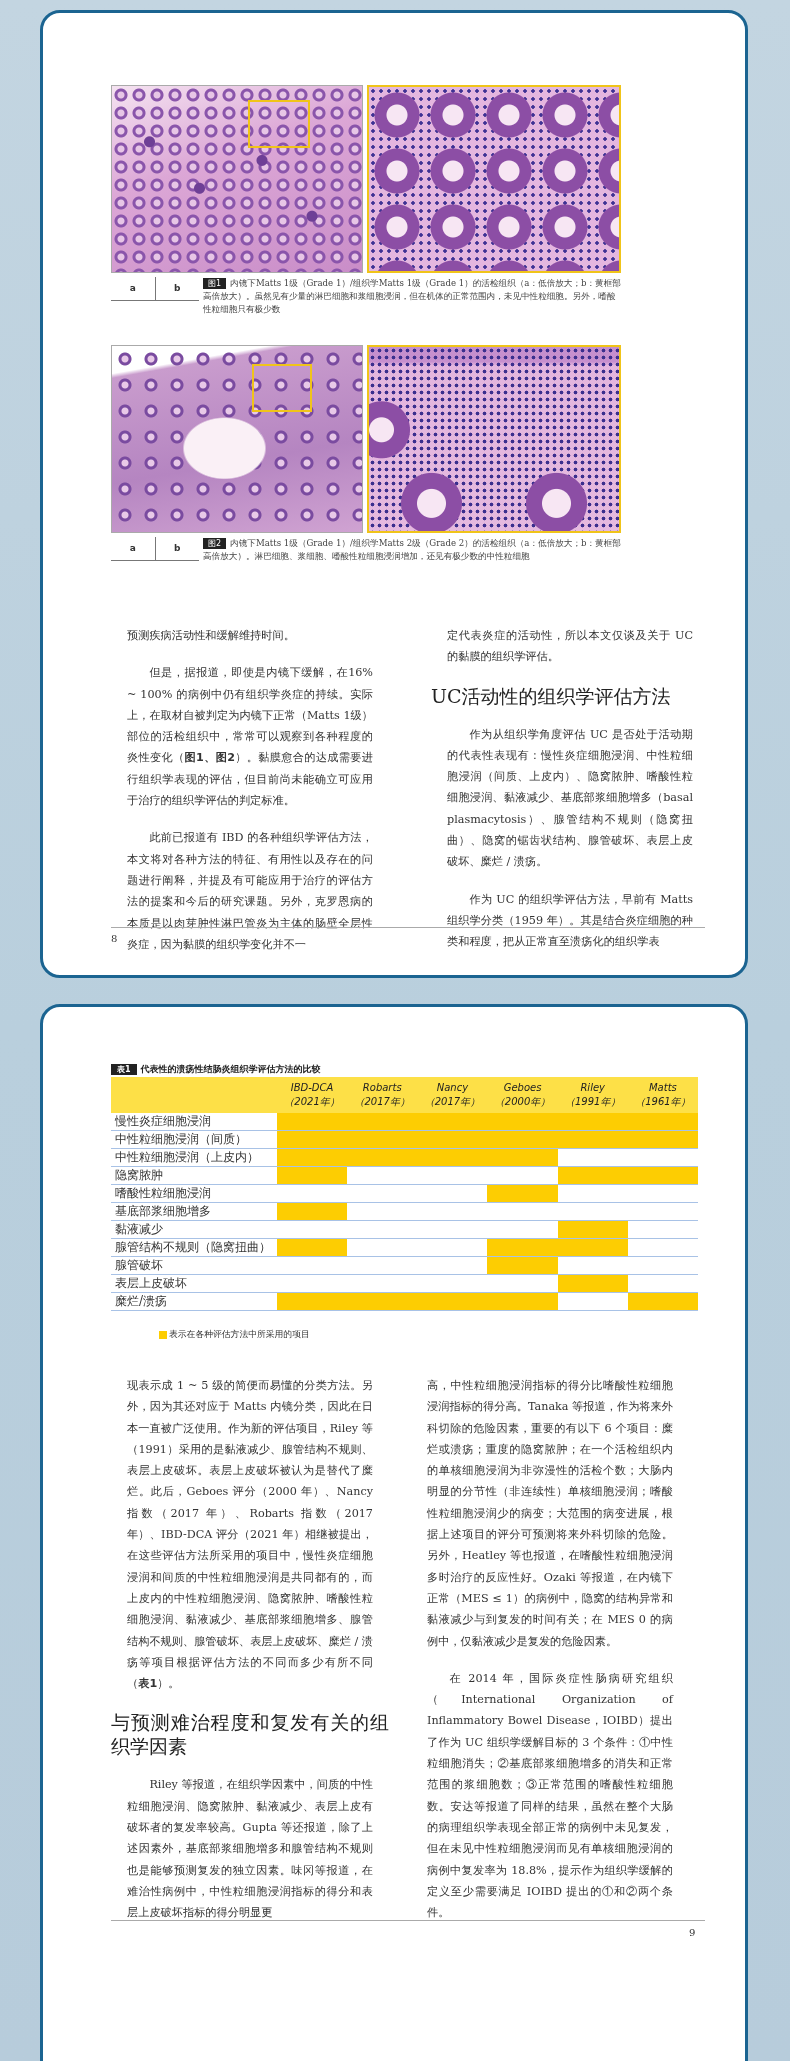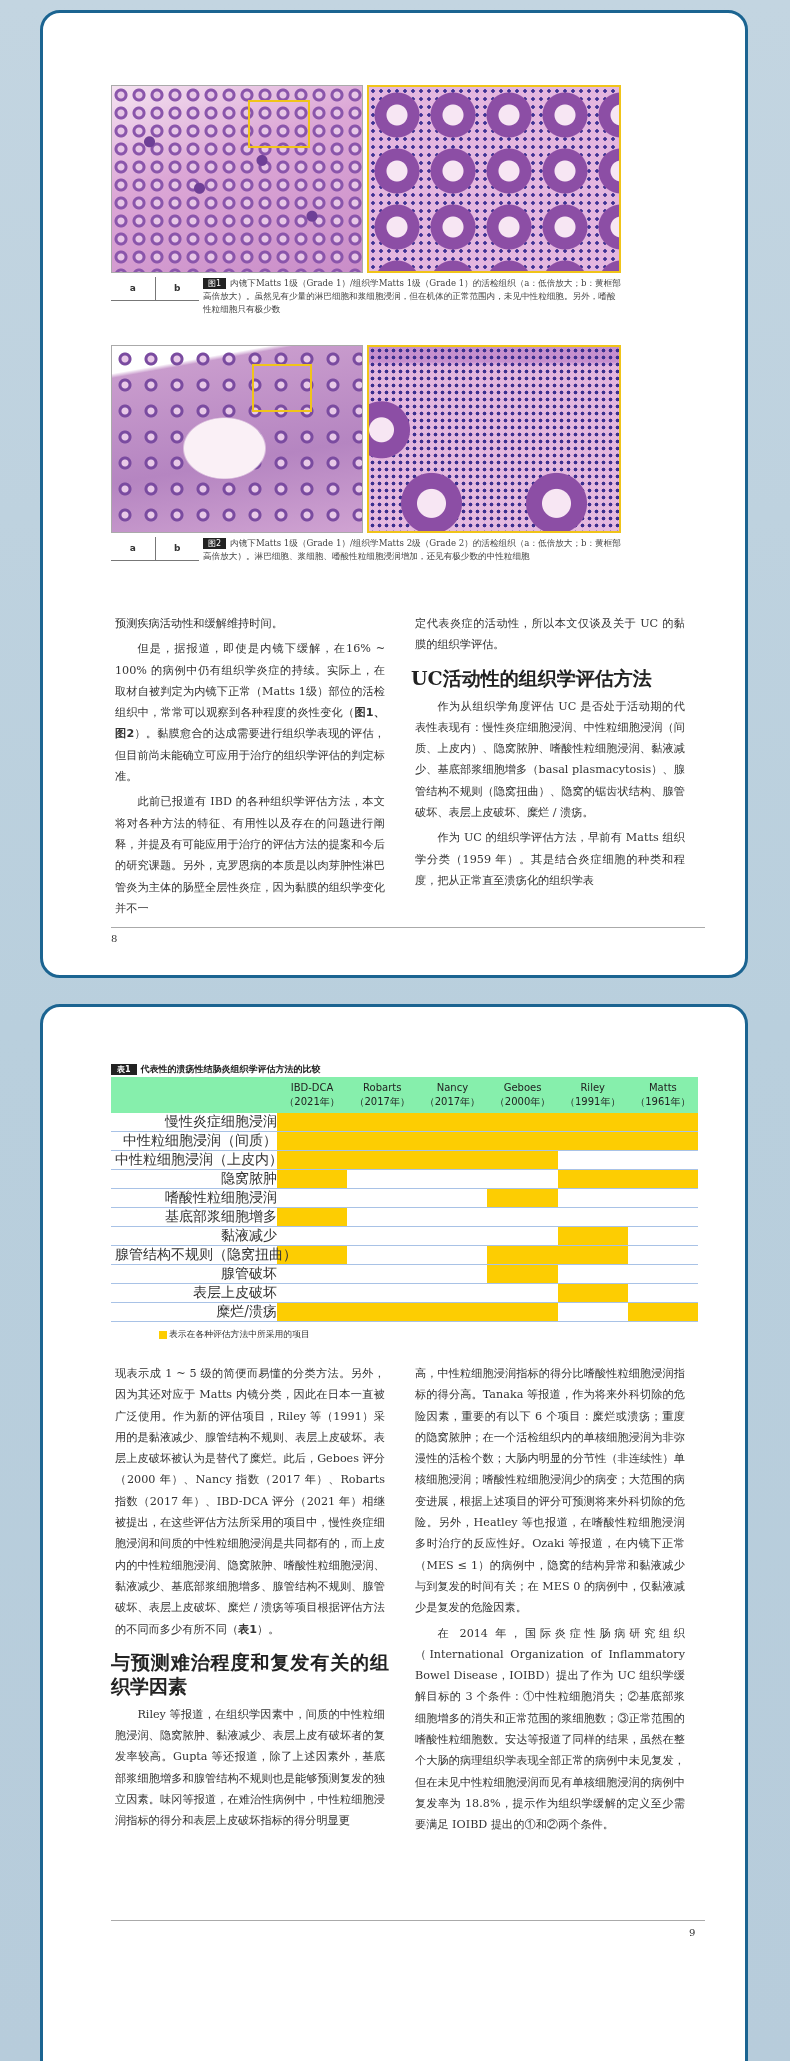--- a/index.html
+++ b/index.html
@@ -102,25 +102,25 @@
 
     
     .col {
       position: absolute;
       width: 278px;
       font-size: 11.2px;
       line-height: 21.3px;
       color: #333;
       text-align: justify;
     }
-    .col p { margin: 4px; }
+    .col p { margin: 16px; }
     .col p.indent { text-indent: 2em; }
     .col h2 {
       font-family: "DejaVu Serif", "Liberation Serif", serif;
-      font-weight: bold;
+      font-weight: normal;
       font-size: 19px;
       line-height: 24px;
       color: #222;
       margin: 10px 0 6px;
     }
     .footer-line {
       position: absolute;
       left: 68px;
       width: 594px;
       height: 1px;
@@ -154,41 +154,41 @@
     }
     table.cmp {
       position: absolute;
       left: 68px;
       top: 70px;
       width: 587px;
       border-collapse: collapse;
       table-layout: fixed;
     }
     table.cmp th {
-      background: #86efac;
+      background: #fde047;
       font-family: "DejaVu Sans", sans-serif;
       font-weight: normal;
       font-size: 10px;
       line-height: 14px;
       color: #222;
       height: 36px;
       text-align: center;
+      font-style: italic;
     }
     table.cmp th.first { width: 166px; }
     table.cmp td {
       height: 17.5px;
       border-bottom: 1.5px solid #a8c2e6;
       padding: 0;
     }
     table.cmp td.label {
-      font-size: 14px;
+      font-size: 12px;
       color: #333;
       padding-left: 4px;
       white-space: nowrap;
-      text-align: right;
     }
     table.cmp td.on { background: #fdcd02; }
     .legend {
       position: absolute;
       left: 68px;
       top: 322px;
       font-size: 8.8px;
       color: #333;
       display: flex;
       align-items: center;
@@ -241,21 +241,21 @@
       </div>
     </div>
   </div>
 
   <div class="col" style="left:68px; top:596px;">
     <p>预测疾病活动性和缓解维持时间。</p>
     <p class="indent"><span>但是，据报道，即使是内镜下缓解，在16% ~ 100% 的病例中仍有组织学炎症的持续。实际上，在取材自被判定为内镜下正常（Matts 1级）部位的活检组织中，常常可以观察到各种程度的炎性变化（</span><span class="bold-sans">图1、图2</span><span>）。黏膜愈合的达成需要进行组织学表现的评估，但目前尚未能确立可应用于治疗的组织学评估的判定标准。</span></p>
     <p class="indent">此前已报道有 IBD 的各种组织学评估方法，本文将对各种方法的特征、有用性以及存在的问题进行阐释，并提及有可能应用于治疗的评估方法的提案和今后的研究课题。另外，克罗恩病的本质是以肉芽肿性淋巴管炎为主体的肠壁全层性炎症，因为黏膜的组织学变化并不一</p>
   </div>
 
-  <div class="col" style="left:368px; top:596px;">
+  <div class="col" style="left:388px; top:596px;">
     <p>定代表炎症的活动性，所以本文仅谈及关于 UC 的黏膜的组织学评估。</p>
     <h2>UC活动性的组织学评估方法</h2>
     <p class="indent">作为从组织学角度评估 UC 是否处于活动期的代表性表现有：慢性炎症细胞浸润、中性粒细胞浸润（间质、上皮内）、隐窝脓肿、嗜酸性粒细胞浸润、黏液减少、基底部浆细胞增多（basal plasmacytosis）、腺管结构不规则（隐窝扭曲）、隐窝的锯齿状结构、腺管破坏、表层上皮破坏、糜烂 / 溃疡。</p>
     <p class="indent">作为 UC 的组织学评估方法，早前有 Matts 组织学分类（1959 年）。其是结合炎症细胞的种类和程度，把从正常直至溃疡化的组织学表</p>
   </div>
 
   <div class="footer-line" style="top:914px;"></div>
   <div class="page-num" style="left:68px; top:920px;">8</div>
 </div>
 

